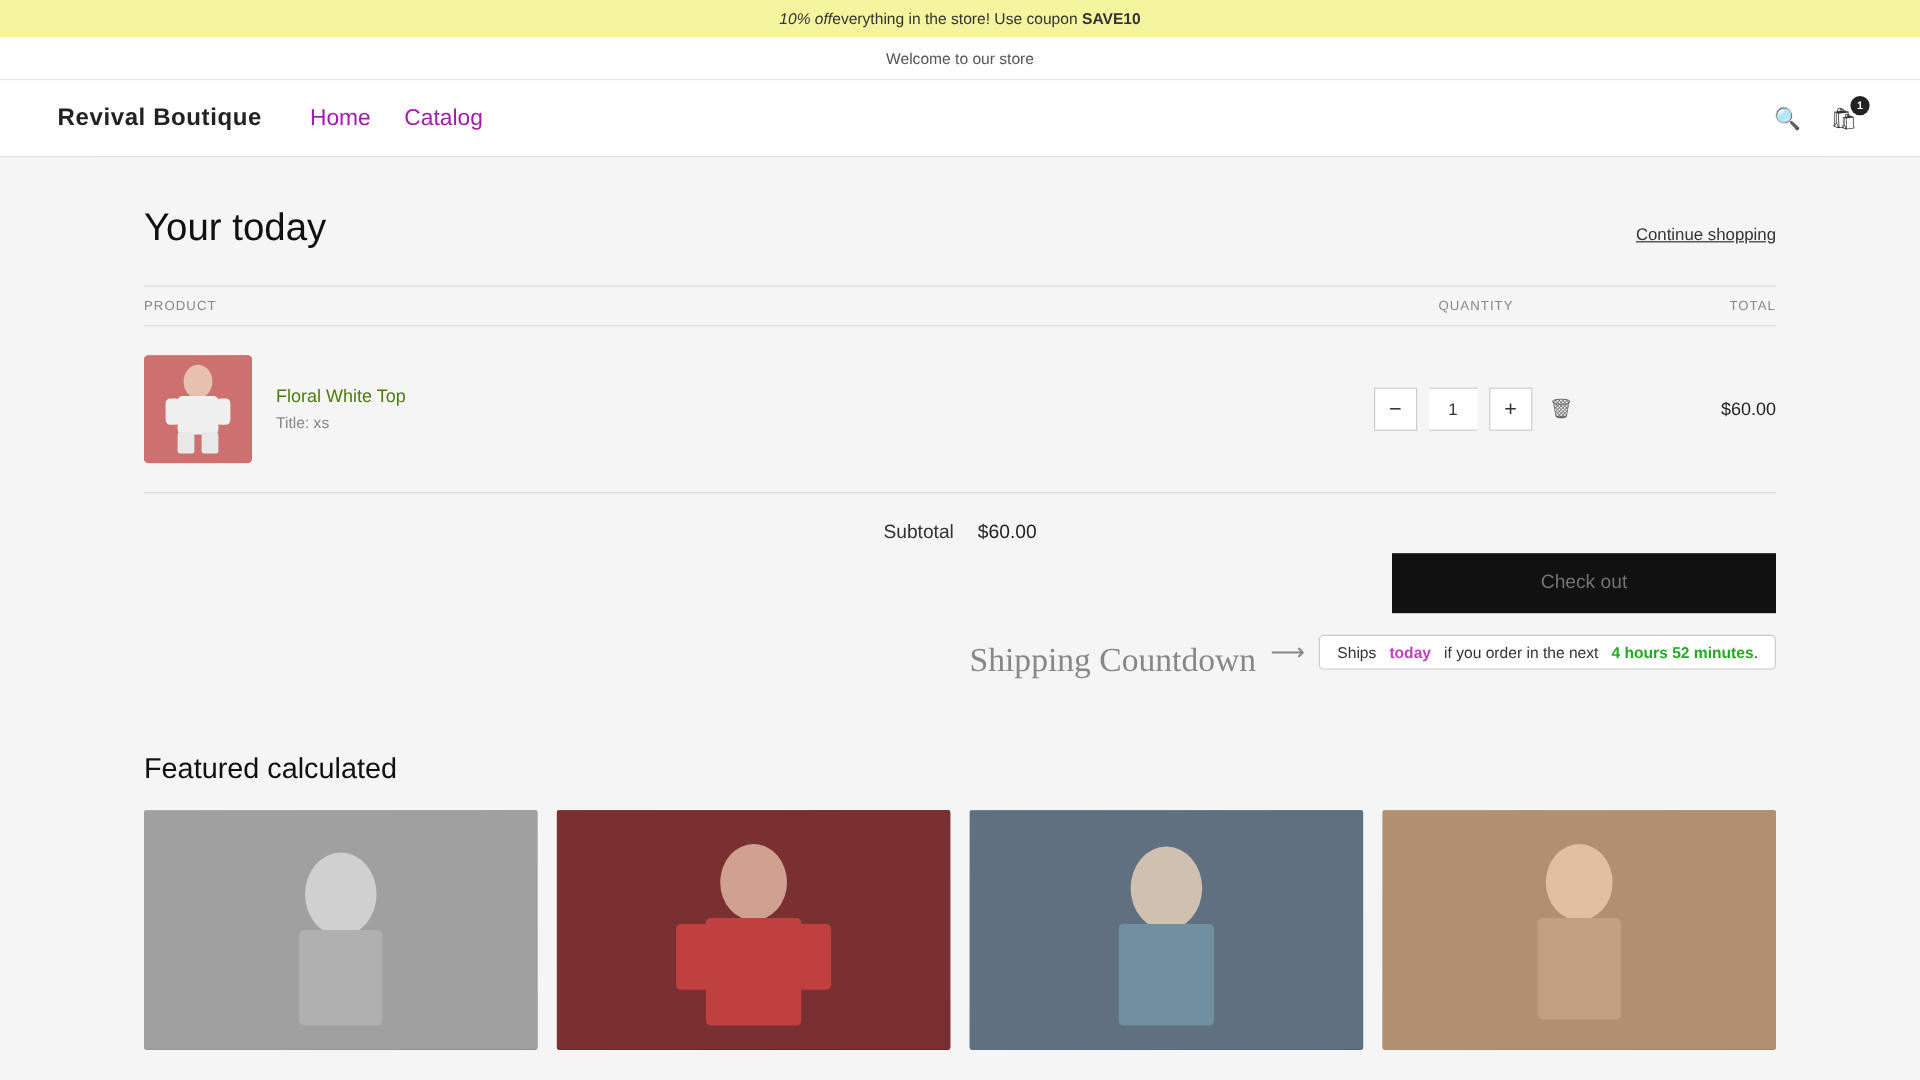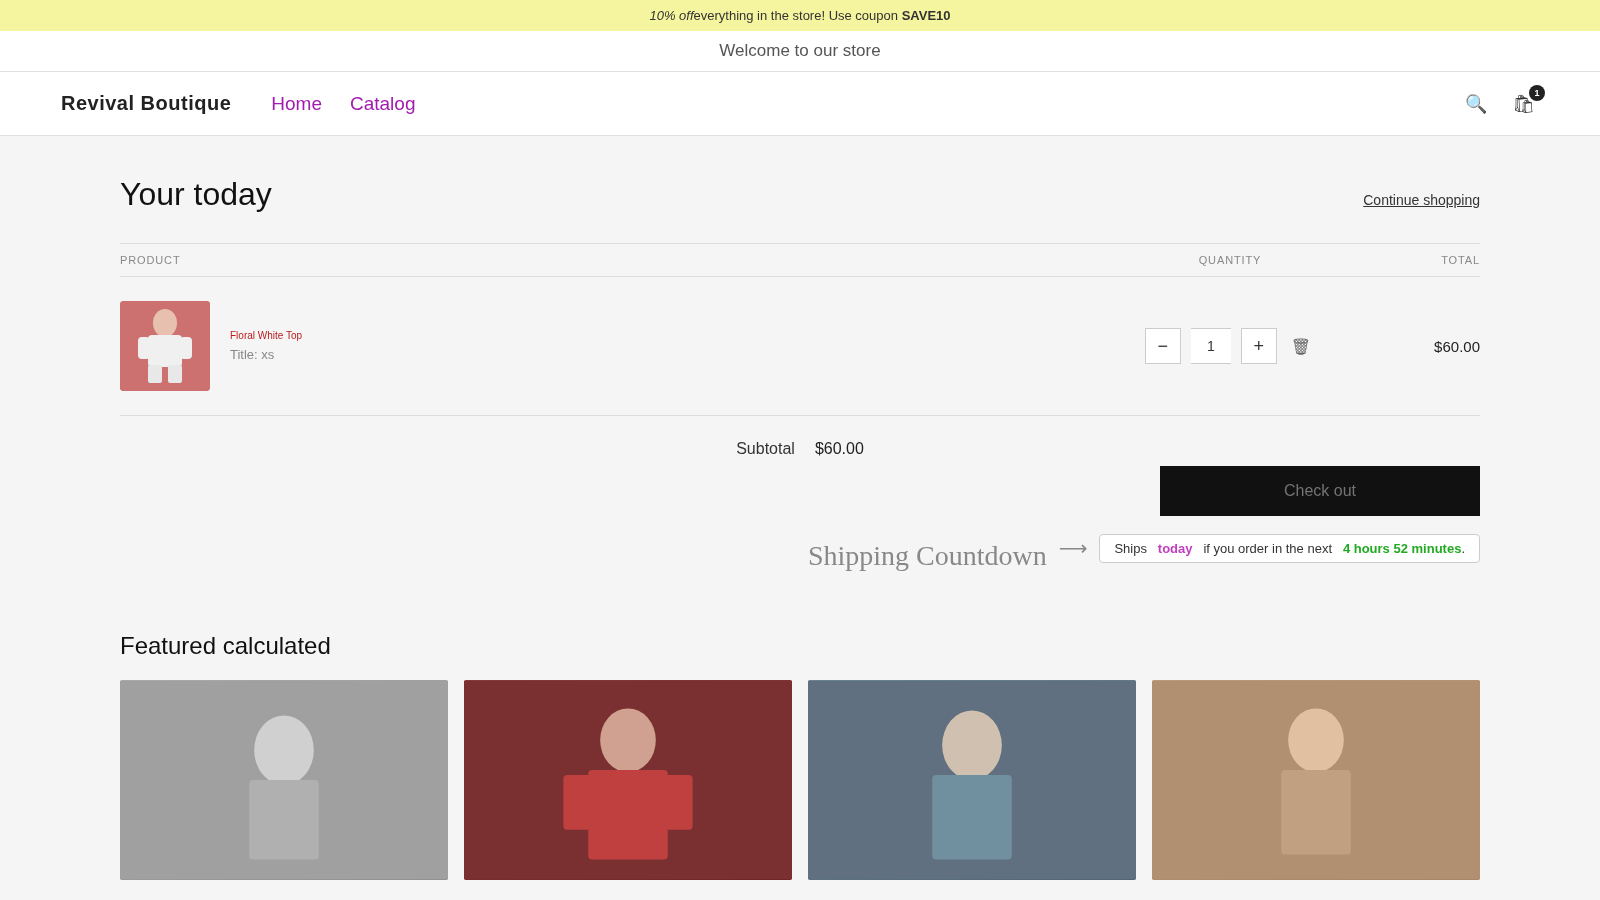--- a/index.html
+++ b/index.html
@@ -13,31 +13,31 @@
       font-size: 13px;
     }
     .announcement-bar em { font-style: italic; }
     .announcement-bar strong { font-weight: 700; }
 
     
     .welcome-bar {
       background: #fff;
       text-align: center;
       padding: 10px 16px;
-      font-size: 17px;
+      font-size: 13px;
       color: #555;
       border-bottom: 1px solid #e0e0e0;
     }
 
     
     .header {
       background: #fff;
       display: flex;
       align-items: center;
-      padding: 0 61px;
+      padding: 0 48px;
       height: 64px;
       border-bottom: 1px solid #e0e0e0;
     }
     .header-logo {
       font-size: 20px;
       font-weight: 600;
       color: #222;
       letter-spacing: 0.5px;
       margin-right: 40px;
       white-space: nowrap;
@@ -153,22 +153,22 @@
     .cart-item-image-inner {
       width: 90px;
       height: 90px;
       background: linear-gradient(135deg, #d48080 0%, #c06060 50%, #e8a0a0 100%);
       display: flex;
       align-items: center;
       justify-content: center;
       position: relative;
     }
     .cart-item-name {
-      font-size: 10px;
-      color: #b91c1c;
+      font-size: 15px;
+      color: #4d7c0f;
       margin-bottom: 6px;
     }
     .cart-item-variant {
       font-size: 13px;
       color: #888;
     }
 
     
     .quantity-controls {
       display: flex;

